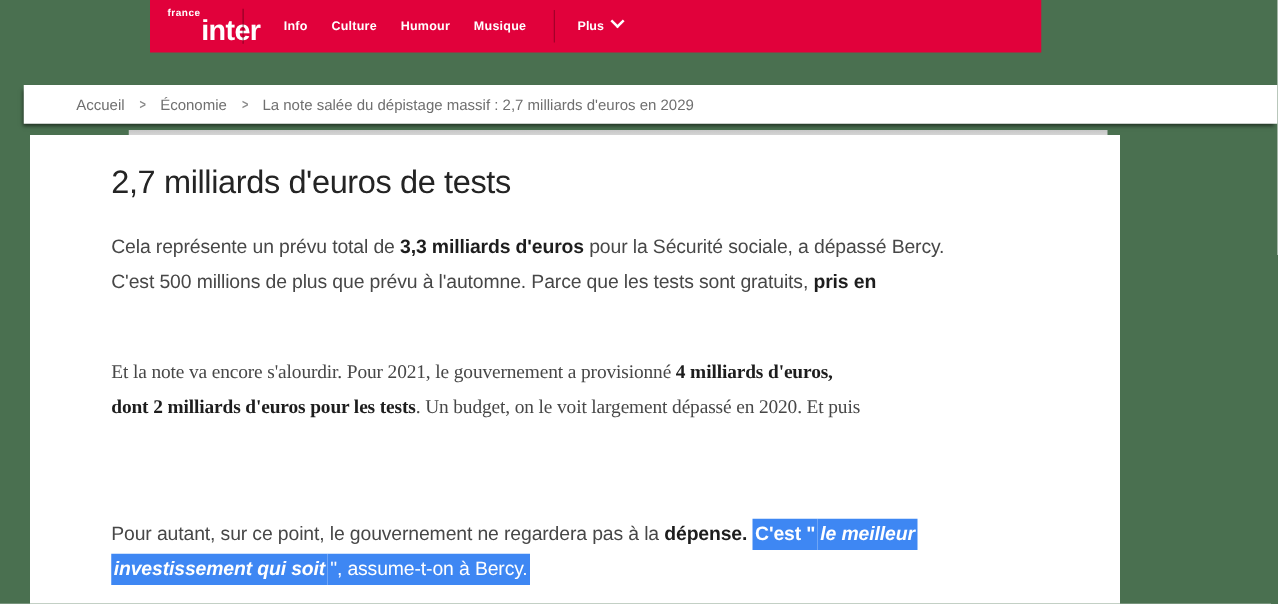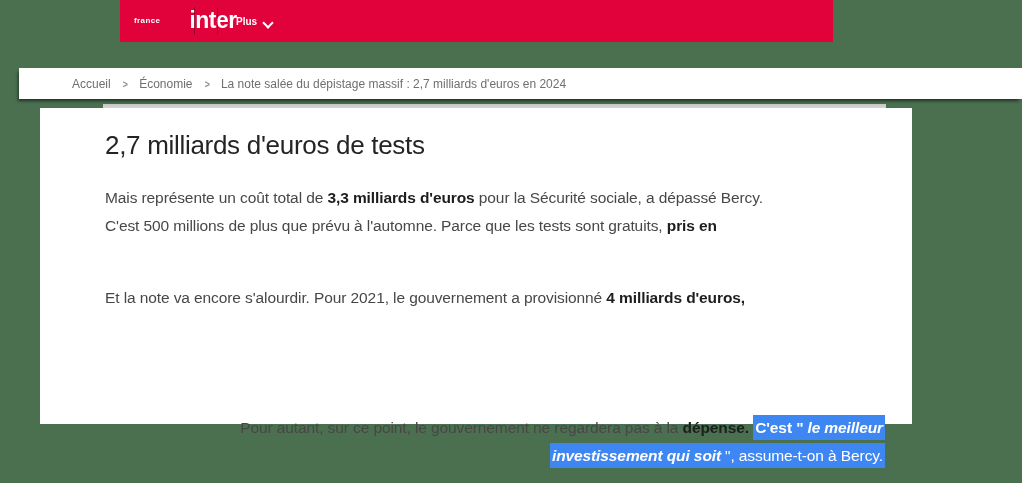--- a/index.html
+++ b/index.html
@@ -6,95 +6,102 @@
   body{
     position:relative;width:1022px;height:483px;overflow:hidden;
     background:#4a7050;
     font-family:"Liberation Sans","DejaVu Sans",sans-serif;
   }
   
   .site-header{
     position:absolute;left:120px;top:0;width:713px;height:42px;
     background:#e1013b;display:flex;align-items:center;
   }
-  .brand{display:flex;flex-direction:row;align-items:center;
+  .brand{display:flex;flex-direction:column;align-items:flex-start;
     margin-left:14px;width:52px;color:#fff;line-height:1;cursor:pointer;}
   .brand-top{font-size:8px;font-weight:bold;letter-spacing:.4px;padding-right:2px;margin-bottom:0px;}
   .brand-main{font-size:23px;font-weight:bold;letter-spacing:-.5px;margin-top:-2px;margin-left:27px;}
   .header-divider{width:1px;height:28px;background:rgba(90,0,20,.55);margin-left:8px;}
   .main-nav{display:flex;align-items:center;gap:19px;margin-left:32px;}
   .nav-item{color:#fff;font-size:10px;font-weight:bold;letter-spacing:.2px;cursor:pointer;}
   .nav-divider{width:1px;height:26px;background:rgba(90,0,20,.45);margin-left:22px;}
-  .plus-btn{display:flex;align-items:flex-end;gap:7px;margin-left:18px;cursor:pointer;}
+  .plus-btn{display:flex;align-items:flex-start;gap:7px;margin-left:18px;cursor:pointer;}
   .plus-label{color:#fff;font-size:10px;font-weight:bold;}
   .chevron{width:6px;height:6px;border-right:2px solid #fff;border-bottom:2px solid #fff;
     transform:rotate(45deg);margin-top:-3px;}
   
   .breadcrumb-bar{
     position:absolute;left:19px;top:68px;width:1003px;height:31px;background:#fff;
     box-shadow:-2px 3px 3px -1px rgba(0,0,0,.55);
     display:flex;align-items:center;gap:11px;
-    padding-left:53px;box-sizing:border-box;
+    padding-left:42px;box-sizing:border-box;
     font-size:12px;color:#6f6f6f;
   }
   .bc-item{cursor:pointer;}
   .bc-item.current{cursor:default;}
   .bc-sep{color:#8b8b8b;font-size:11px;font-weight:bold;transform:scaleX(.8);}
   
   .top-bar{
     position:absolute;left:103px;top:104px;width:783px;height:8px;
     background:linear-gradient(180deg,#c6c6c6,#e3e3e3);
   }
-  .article-card{position:absolute;left:40px;top:108px;width:872px;height:316px;background:#fff;}
+  .article-card{position:absolute;left:24px;top:108px;width:872px;height:375px;background:#fff;}
   .article-title{
     position:absolute;left:65px;top:22px;margin:0;
     font-size:26px;font-weight:500;color:#242424;letter-spacing:-.3px;white-space:nowrap;
   }
   .para{position:absolute;left:65px;width:780px;}
   .para1{top:76px;}
-  .para2{top:176px;}
-  .para3{top:306px;text-align:right;}
+  .para2{top:176px;font-family:Liberation Serif, serif;}
+  .para3{top:306px;}
   .line{height:28px;line-height:28px;white-space:nowrap;font-size:15.5px;color:#474747;letter-spacing:-.1px;}
   .run.b{font-weight:bold;color:#1d1d1d;}
   .run.i{font-style:italic;}
   .run.h{background:#3e87f3;color:#fff;padding:4px 2px;}
 </style>
 </head>
 <body>
 
 <div class="site-header">
   <div class="brand">
     <span class="brand-top">france</span>
     <span class="brand-main">inter</span>
   </div>
   <div class="header-divider"></div>
+  <div class="main-nav">
+      <span class="nav-item">Info</span>
+      <span class="nav-item">Culture</span>
+      <span class="nav-item">Humour</span>
+      <span class="nav-item">Musique</span>
+    </div>
   <div class="nav-divider"></div>
   <div class="plus-btn">
     <span class="plus-label">Plus</span>
     <span class="chevron"></span>
   </div>
 </div>
 
 <div class="breadcrumb-bar">
     <span class="bc-item">Accueil</span>
     <span class="bc-sep">&gt;</span>
     <span class="bc-item">Économie</span>
     <span class="bc-sep">&gt;</span>
-    <span class="bc-item current">La note salée du dépistage massif : 2,7 milliards d'euros en 2024</span>
+    <span class="bc-item current">La note salée du dépistage massif : 2,7 milliards d'euros en 2029</span>
   </div>
 
 <div class="top-bar"></div>
 <div class="article-card">
   <h1 class="article-title">2,7 milliards d'euros de tests</h1>
   <div>
       <div class="para para1">
-        <div class="line"><span class="run">Mais représente un coût total de </span><span class="run b">3,3 milliards d'euros</span><span class="run"> pour la Sécurité sociale, a dépassé Bercy.</span></div>
+        <div class="line"><span class="run">Cela représente un prévu total de </span><span class="run b">3,3 milliards d'euros</span><span class="run"> pour la Sécurité sociale, a dépassé Bercy.</span></div>
         <div class="line"><span class="run">C'est 500 millions de plus que prévu à l'automne. Parce que les tests sont gratuits, </span><span class="run b">pris en</span></div>
       </div>
       <div class="para para2">
         <div class="line"><span class="run">Et la note va encore s'alourdir. Pour 2021, le gouvernement a provisionné </span><span class="run b">4 milliards d'euros,</span></div>
+        <div class="line"><span class="run b">dont 2 milliards d'euros pour les tests</span><span class="run">. Un budget, on le voit largement dépassé en 2020. Et puis</span></div>
       </div>
       <div class="para para3">
         <div class="line"><span class="run">Pour autant, sur ce point, le gouvernement ne regardera pas à la </span><span class="run b">dépense. </span><span class="run b h">C'est "</span><span class="run b i h">le meilleur</span></div>
         <div class="line"><span class="run b i h">investissement qui soit</span><span class="run h">", assume-t-on à Bercy.</span></div>
       </div>
     </div>
 </div>
 
 </body></html>

